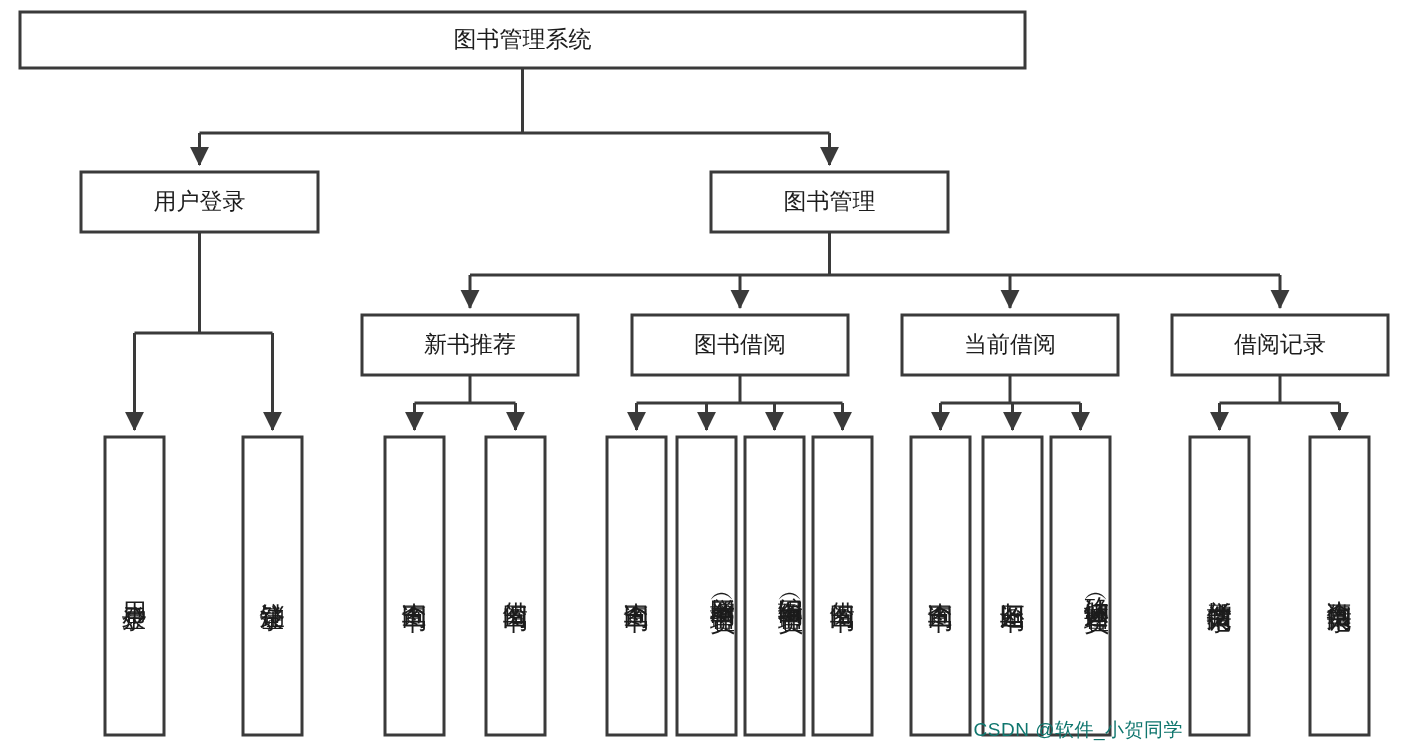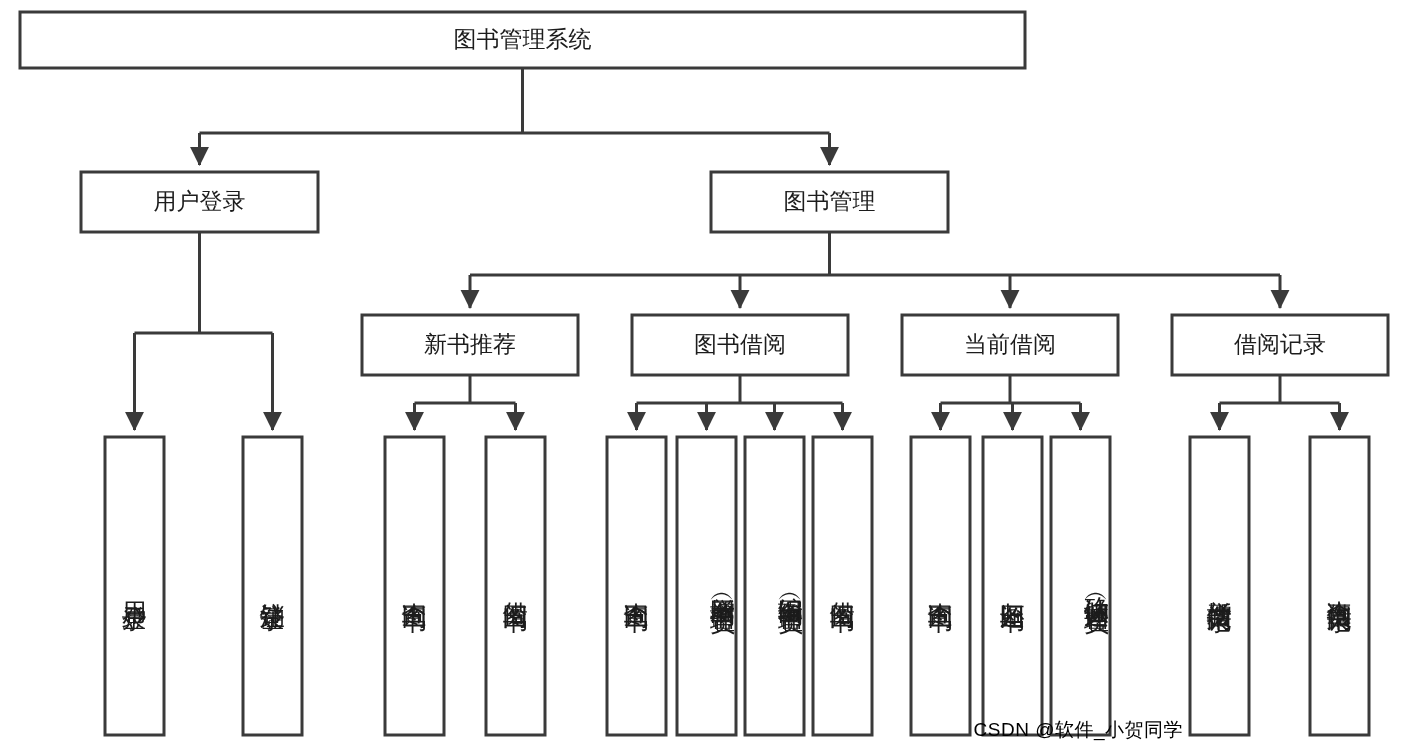--- a/index.html
+++ b/index.html
@@ -64,21 +64,21 @@
     text-align: center;
     white-space: nowrap;
     user-select: none;
   }
   .watermark {
     position: absolute;
     right: 9px;
     bottom: 4px;
     font-family: "Liberation Sans", "DejaVu Sans", sans-serif;
     font-size: 19px;
-    color: #000000;
+    color: #0f766e;
     letter-spacing: 0.5px;
     white-space: nowrap;
   }
 </style>
 </head>
 <body>
 
 <div id="diagram-root">
 
   <svg id="diagram-svg" viewBox="0 0 1405 747">

